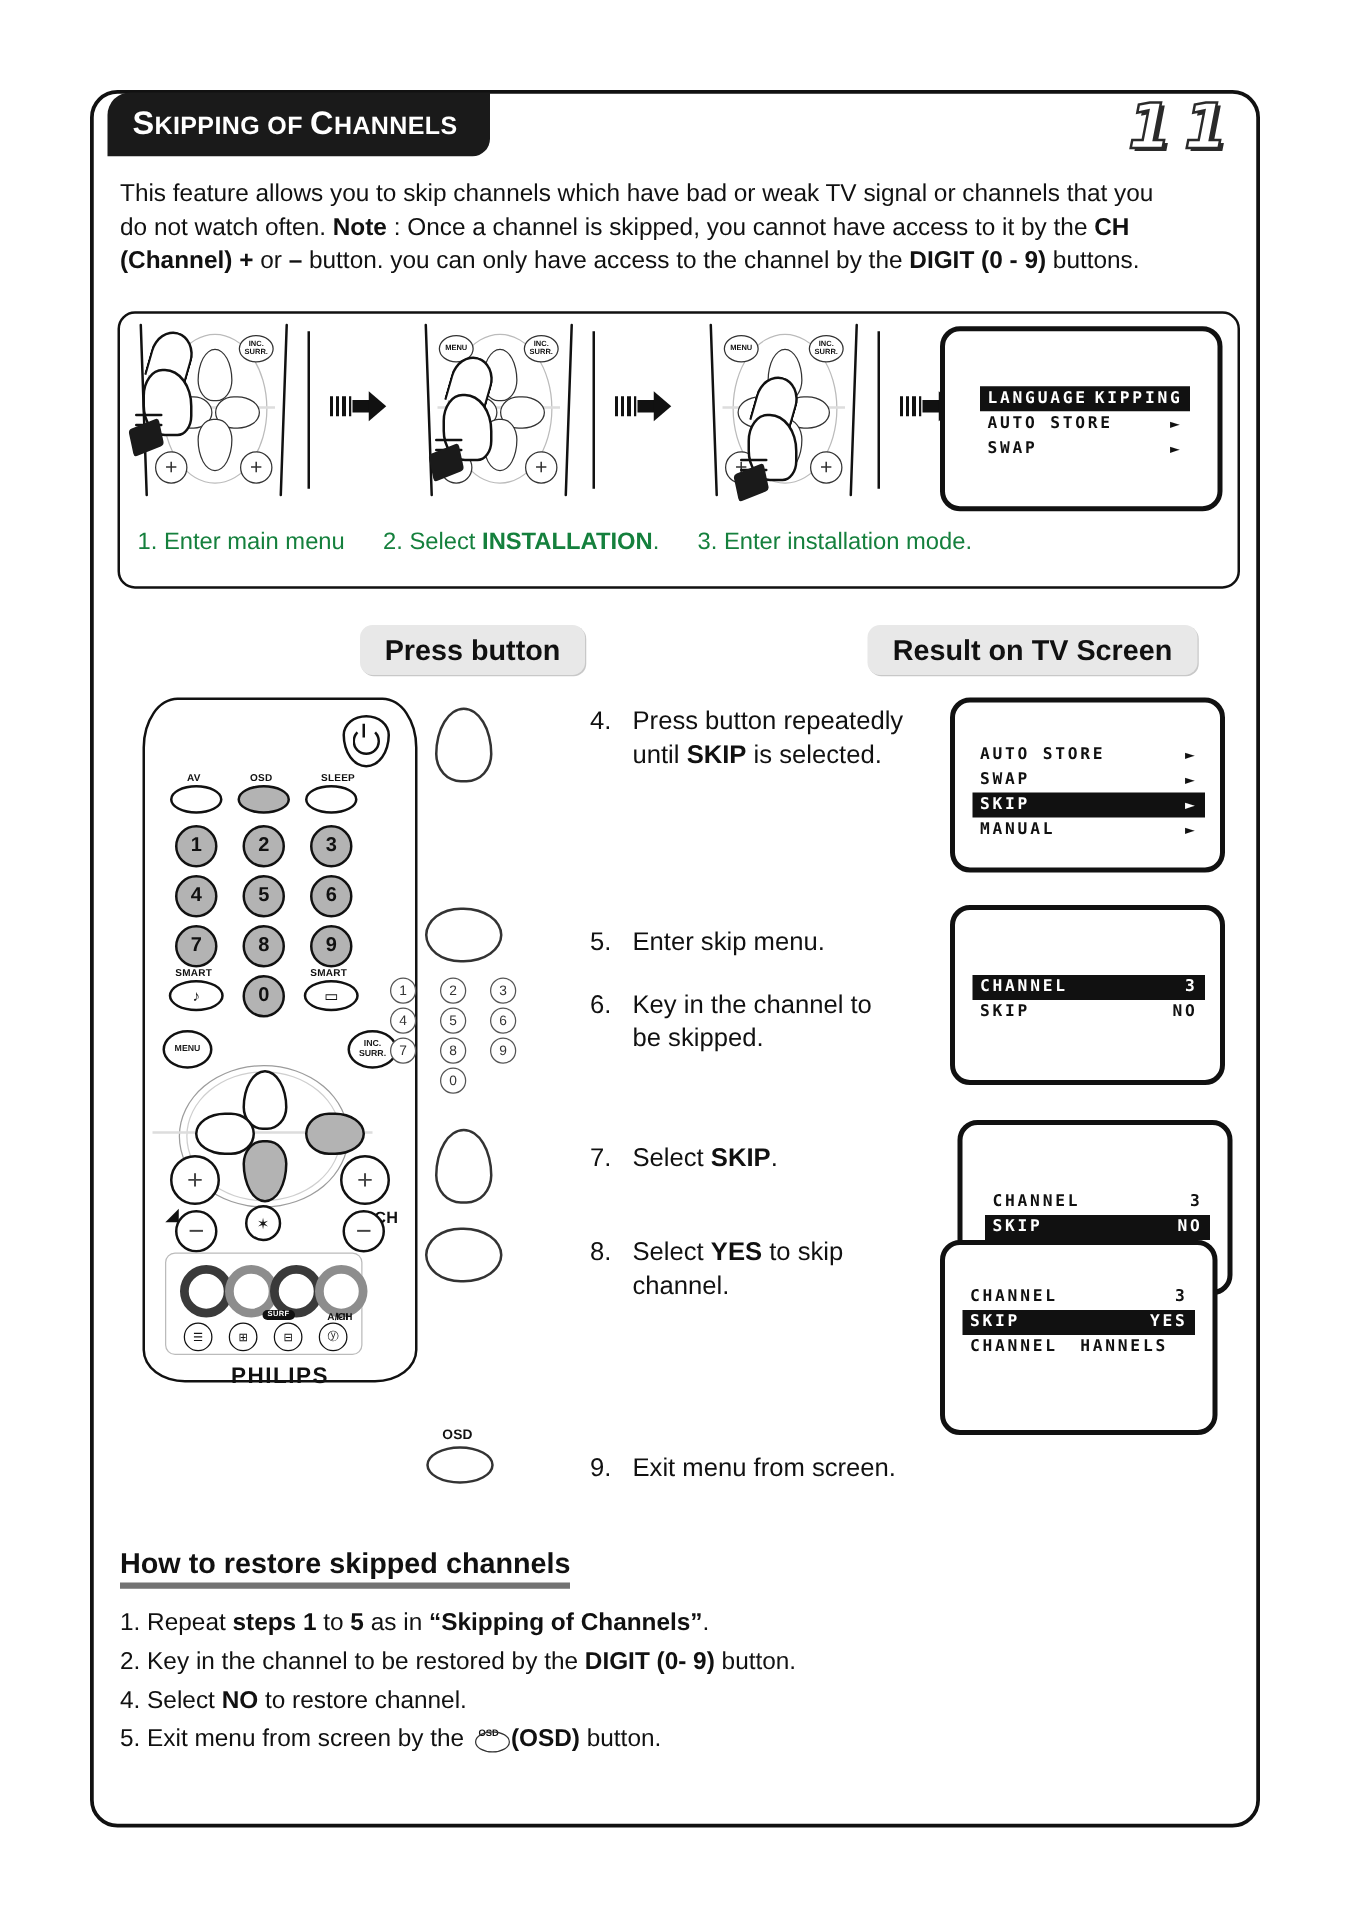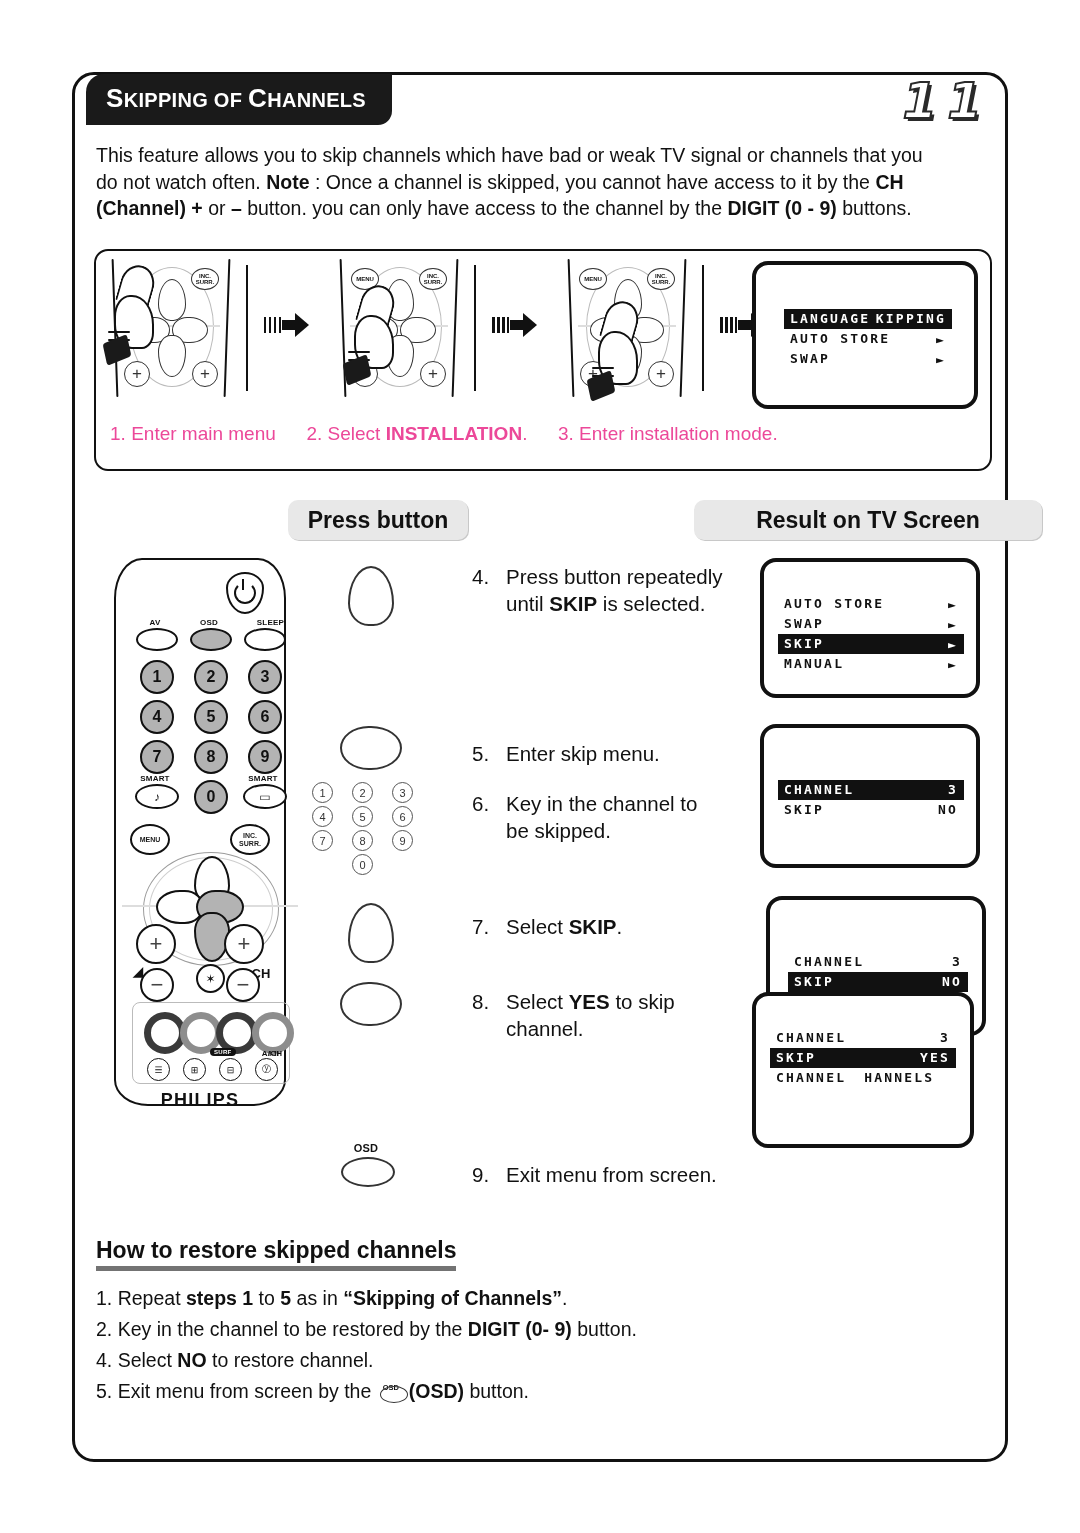--- a/index.html
+++ b/index.html
@@ -255,47 +255,47 @@
   .osd-row .tri { font-size: 13px; line-height: 1; }
   .osd-list { position: absolute; left: 28px; right: 22px; }
 
   
   .diag-caption {
     position: absolute;
     left: 14px;
     top: 172px;
     width: 870px;
     font-size: 19px;
-    color: #ec4899;
+    color: #15803d;
     white-space: nowrap;
   }
   .diag-caption b { font-weight: bold; }
   .cap-gap { display: inline-block; width: 20px; }
 
   
   .pill {
     position: absolute;
     background: #e8e8e8;
     border-radius: 10px;
     font-weight: bold;
     color: #111;
     display: flex;
     align-items: center;
     justify-content: center;
     box-shadow: 1px 1px 0 #c8c8c8;
   }
   #pill-press { left: 288px; top: 500px; width: 180px; height: 40px; font-size: 23px; }
-  #pill-result { left: 694px; top: 500px; width: 348px; height: 40px; font-size: 23px; }
+  #pill-result { left: 694px; top: 500px; width: 264px; height: 40px; font-size: 23px; }
 
   
   .remote {
     position: absolute;
     left: 114px;
     top: 558px;
-    width: 172px;
+    width: 220px;
     height: 548px;
     border: 2.5px solid #111;
     border-radius: 28px 28px 34px 34px / 40px 40px 26px 26px;
     background: #fff;
     box-sizing: border-box;
   }
   .rc-pow {
     position: absolute; right: 20px; top: 12px;
     width: 34px; height: 38px;
     border: 2px solid #111;

